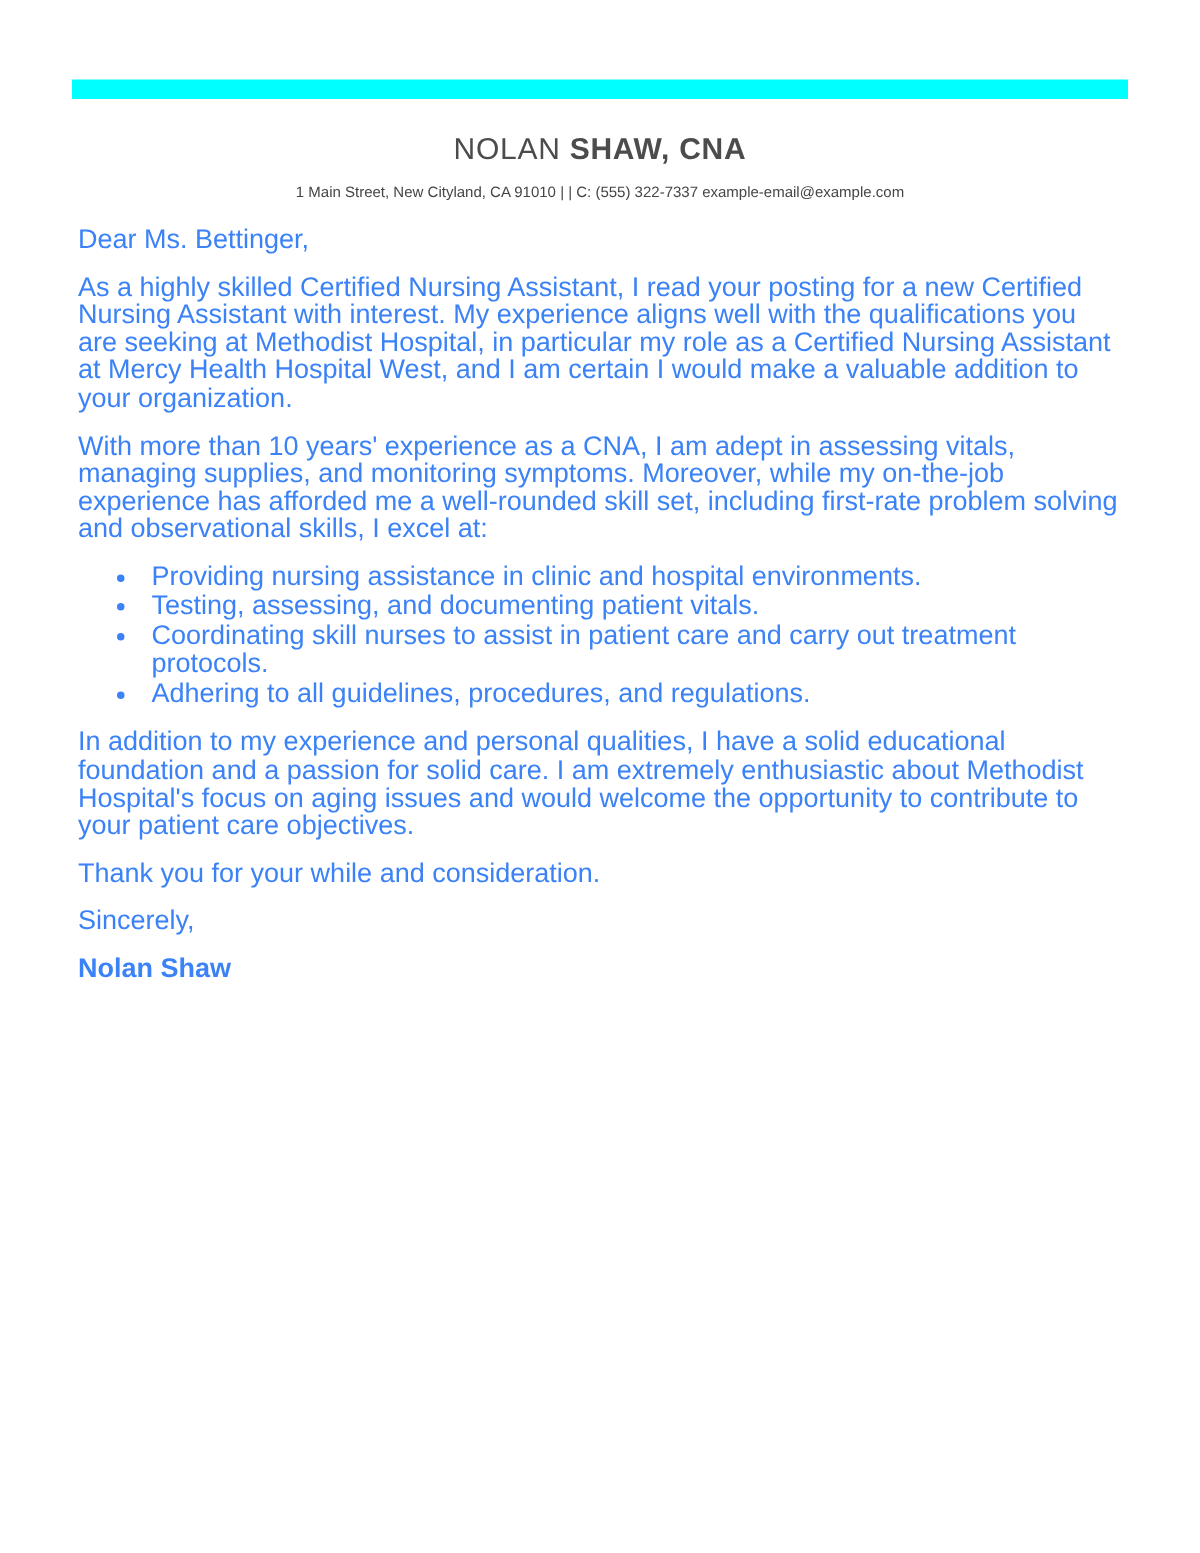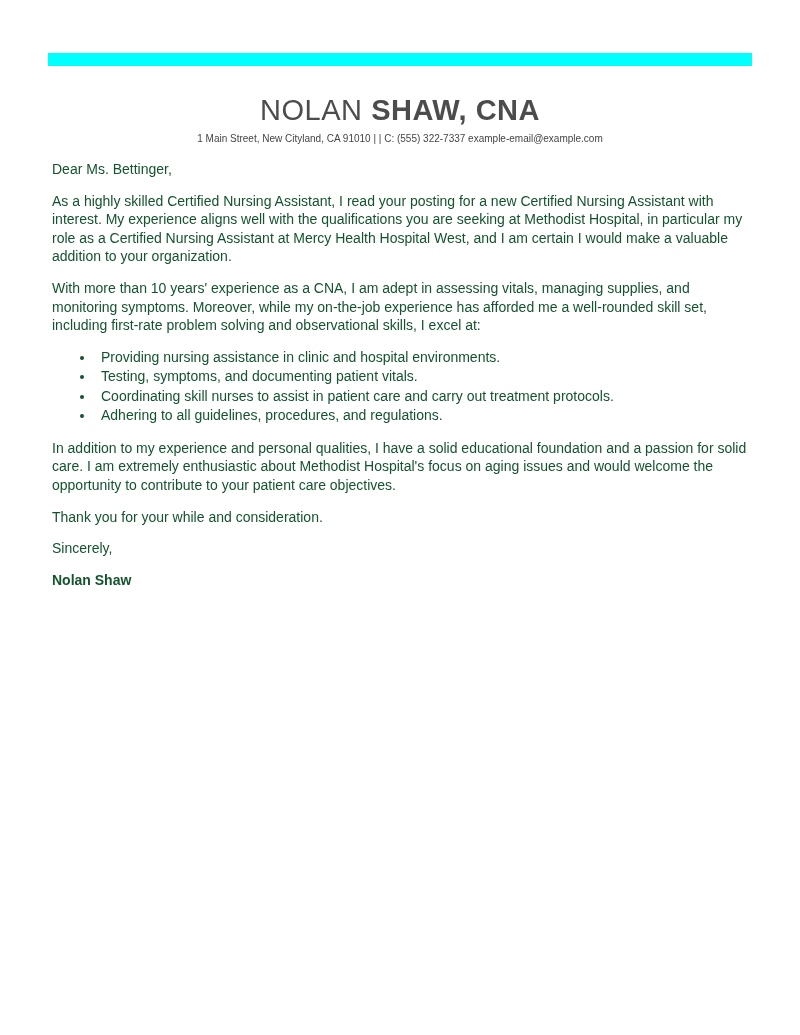--- a/index.html
+++ b/index.html
@@ -13,41 +13,41 @@
     overflow: hidden;
   }
   .page { width: 800px; height: 1035px; background: #ffffff; }
   .accent-bar {
     margin: 53px 48px 0 48px;
     height: 13px;
     background: #00ffff;
   }
   .header { text-align: center; }
   .name {
-    margin-top: 28px;
-    font-size: 29px;
+    margin-top: 18px;
+    font-size: 20px;
     line-height: 32px;
     font-weight: 400;
     color: #4c4c4c;
     letter-spacing: 0.5px;
   }
   .name .name-first { font-weight: 400; margin-right: 0.30em; }
   .name .name-last { font-weight: 700; }
   .contact {
     margin-top: 5px;
     font-size: 10px;
     line-height: 16px;
     color: #454545;
   }
   .letter-body {
     margin-top: 13px;
     padding: 0 52px;
-    font-size: 14px;
+    font-size: 18px;
     line-height: 18.6px;
-    color: #14532d;
+    color: #3b82f6;
   }
   .letter-body p { margin: 0 0 13px 0; }
   ul.skills {
     margin: 0 0 13px 0;
     padding-left: 43px;
     list-style: disc outside;
   }
   ul.skills li {
     line-height: 19.5px;
     padding-left: 6px;
@@ -68,21 +68,21 @@
 
   <div class="letter-body">
     <p>Dear Ms. Bettinger,</p>
 
     <p>As a highly skilled Certified Nursing Assistant, I read your posting for a new Certified Nursing Assistant with interest. My experience aligns well with the qualifications you are seeking at Methodist Hospital, in particular my role as a Certified Nursing Assistant at Mercy Health Hospital West, and I am certain I would make a valuable addition to your organization.</p>
 
     <p>With more than 10 years' experience as a CNA, I am adept in assessing vitals, managing supplies, and monitoring symptoms. Moreover, while my on-the-job experience has afforded me a well-rounded skill set, including first-rate problem solving and observational skills, I excel at:</p>
 
     <ul class="skills">
       <li>Providing nursing assistance in clinic and hospital environments.</li>
-      <li>Testing, symptoms, and documenting patient vitals.</li>
+      <li>Testing, assessing, and documenting patient vitals.</li>
       <li>Coordinating skill nurses to assist in patient care and carry out treatment protocols.</li>
       <li>Adhering to all guidelines, procedures, and regulations.</li>
     </ul>
 
     <p>In addition to my experience and personal qualities, I have a solid educational foundation and a passion for solid care. I am extremely enthusiastic about Methodist Hospital's focus on aging issues and would welcome the opportunity to contribute to your patient care objectives.</p>
 
 
     <p>Thank you for your while and consideration.</p>
 
     <p>Sincerely,</p>

